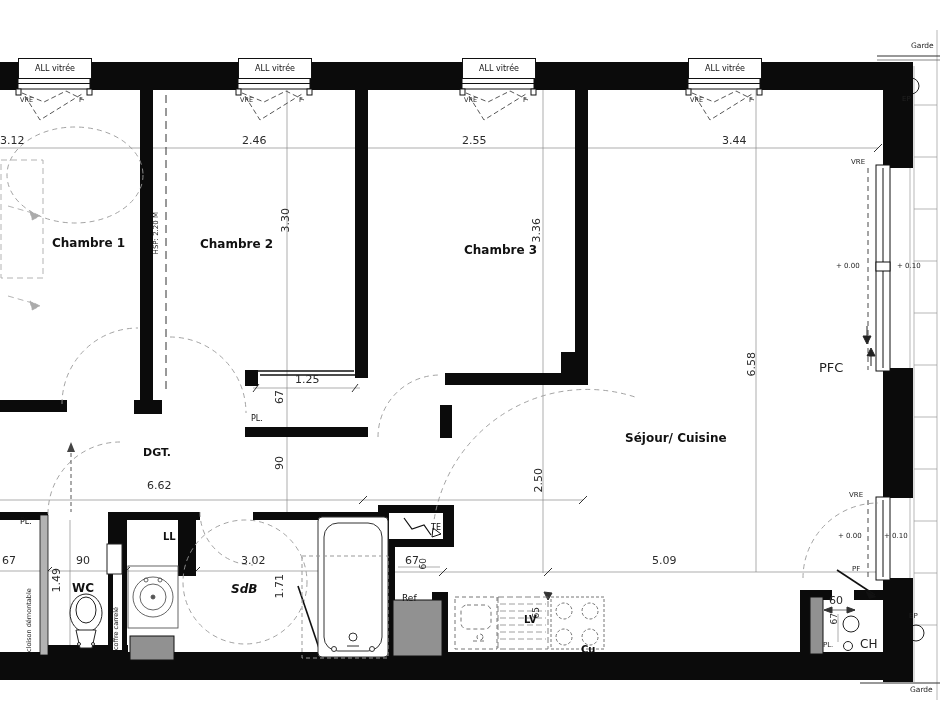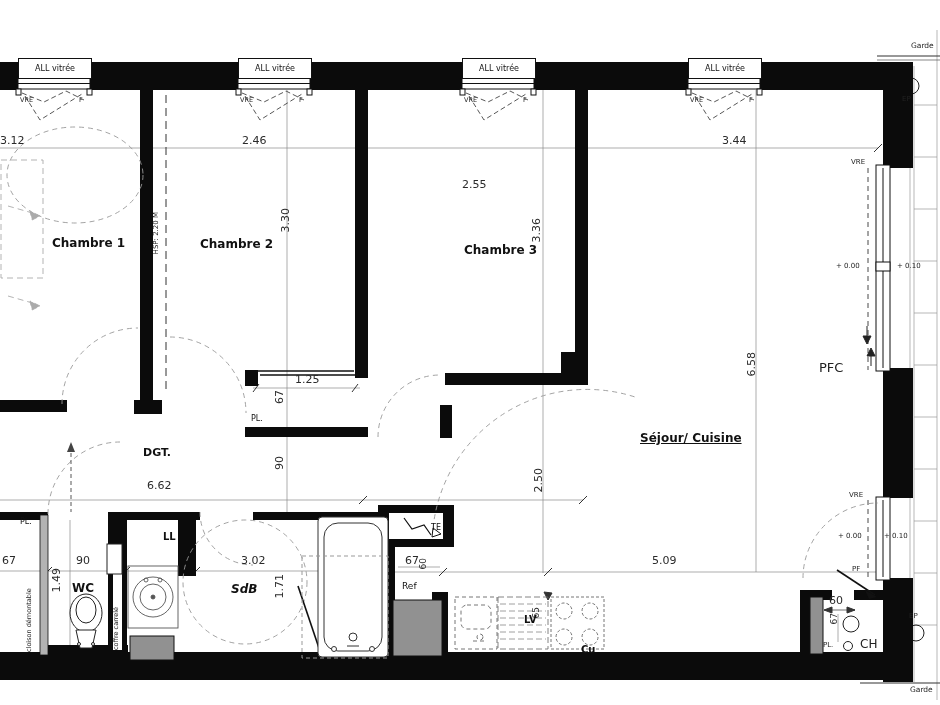--- a/index.html
+++ b/index.html
@@ -302,28 +302,28 @@
 <span class="lbl tiny" style="left:240px;top:97px;">VRE</span>
 <span class="lbl tiny" style="left:299px;top:97px;">F</span>
 <span class="lbl tiny" style="left:464px;top:97px;">VRE</span>
 <span class="lbl tiny" style="left:523px;top:97px;">F</span>
 <span class="lbl tiny" style="left:690px;top:97px;">VRE</span>
 <span class="lbl tiny" style="left:749px;top:97px;">F</span>
 
 <span class="lbl room" style="left:52px;top:237px;">Chambre 1</span>
 <span class="lbl room" style="left:200px;top:238px;">Chambre 2</span>
 <span class="lbl room" style="left:464px;top:244px;">Chambre 3</span>
-<span class="lbl room" style="left:640px;top:432px;text-decoration:underline;">Séjour/ Cuisine</span>
+<span class="lbl room" style="left:625px;top:432px;">Séjour/ Cuisine</span>
 <span class="lbl room" style="left:143px;top:447px;font-size:11px;">DGT.</span>
 <span class="lbl room" style="left:72px;top:582px;">WC</span>
 <span class="lbl room" style="left:231px;top:583px;font-style:italic;">SdB</span>
 
 <span class="lbl dim" style="left:0px;top:135px;text-align:center;">3.12</span>
 <span class="lbl dim" style="left:242px;top:135px;">2.46</span>
-<span class="lbl dim" style="left:462px;top:135px;margin-top:44px;">2.55</span>
+<span class="lbl dim" style="left:462px;top:135px;">2.55</span>
 <span class="lbl dim" style="left:722px;top:135px;">3.44</span>
 <span class="lbl dim" style="left:652px;top:555px;text-align:center;">5.09</span>
 <span class="lbl dim" style="left:147px;top:480px;">6.62</span>
 <span class="lbl dim" style="left:295px;top:374px;">1.25</span>
 <span class="lbl dim" style="left:241px;top:555px;">3.02</span>
 <span class="lbl dim" style="left:76px;top:555px;">90</span>
 <span class="lbl dim" style="left:2px;top:555px;">67</span>
 <span class="lbl dim" style="left:405px;top:555px;">67</span>
 <span class="lbl dim" style="left:829px;top:595px;">60</span>
 
@@ -335,21 +335,21 @@
 <span class="lbl dim v" style="left:274px;top:456px;">90</span>
 <span class="lbl dim v" style="left:274px;top:574px;">1.71</span>
 <span class="lbl dim v" style="left:51px;top:568px;">1.49</span>
 <span class="lbl dimS v" style="left:419px;top:558px;">60</span>
 <span class="lbl dimS v" style="left:532px;top:607px;">65</span>
 <span class="lbl dimS v" style="left:830px;top:613px;">67</span>
 
 <span class="lbl md" style="left:146px;top:532px;">LL</span>
 <span class="lbl md" style="left:507px;top:615px;">LV</span>
 <span class="lbl md" style="left:564px;top:645px;">Cu</span>
-<span class="lbl sm" style="left:402px;top:582px;font-size:9px;">Ref</span>
+<span class="lbl sm" style="left:402px;top:594px;font-size:9px;">Ref</span>
 <span class="lbl sm" style="left:391px;top:524px;margin-left:40px;">TE</span>
 <span class="lbl tiny" style="left:860px;top:638px;font-size:12px;">CH</span>
 <span class="lbl sm" style="left:20px;top:518px;">PL.</span>
 <span class="lbl sm" style="left:251px;top:415px;">PL.</span>
 <span class="lbl tiny" style="left:823px;top:642px;font-size:7px;">PL.</span>
 
 <span class="lbl tiny" style="left:851px;top:159px;font-size:7px;">VRE</span>
 <span class="lbl tiny" style="left:819px;top:361px;font-size:13px;">PFC</span>
 <span class="lbl tiny" style="left:849px;top:492px;font-size:7px;">VRE</span>
 <span class="lbl tiny" style="left:852px;top:566px;font-size:7px;">PF</span>

